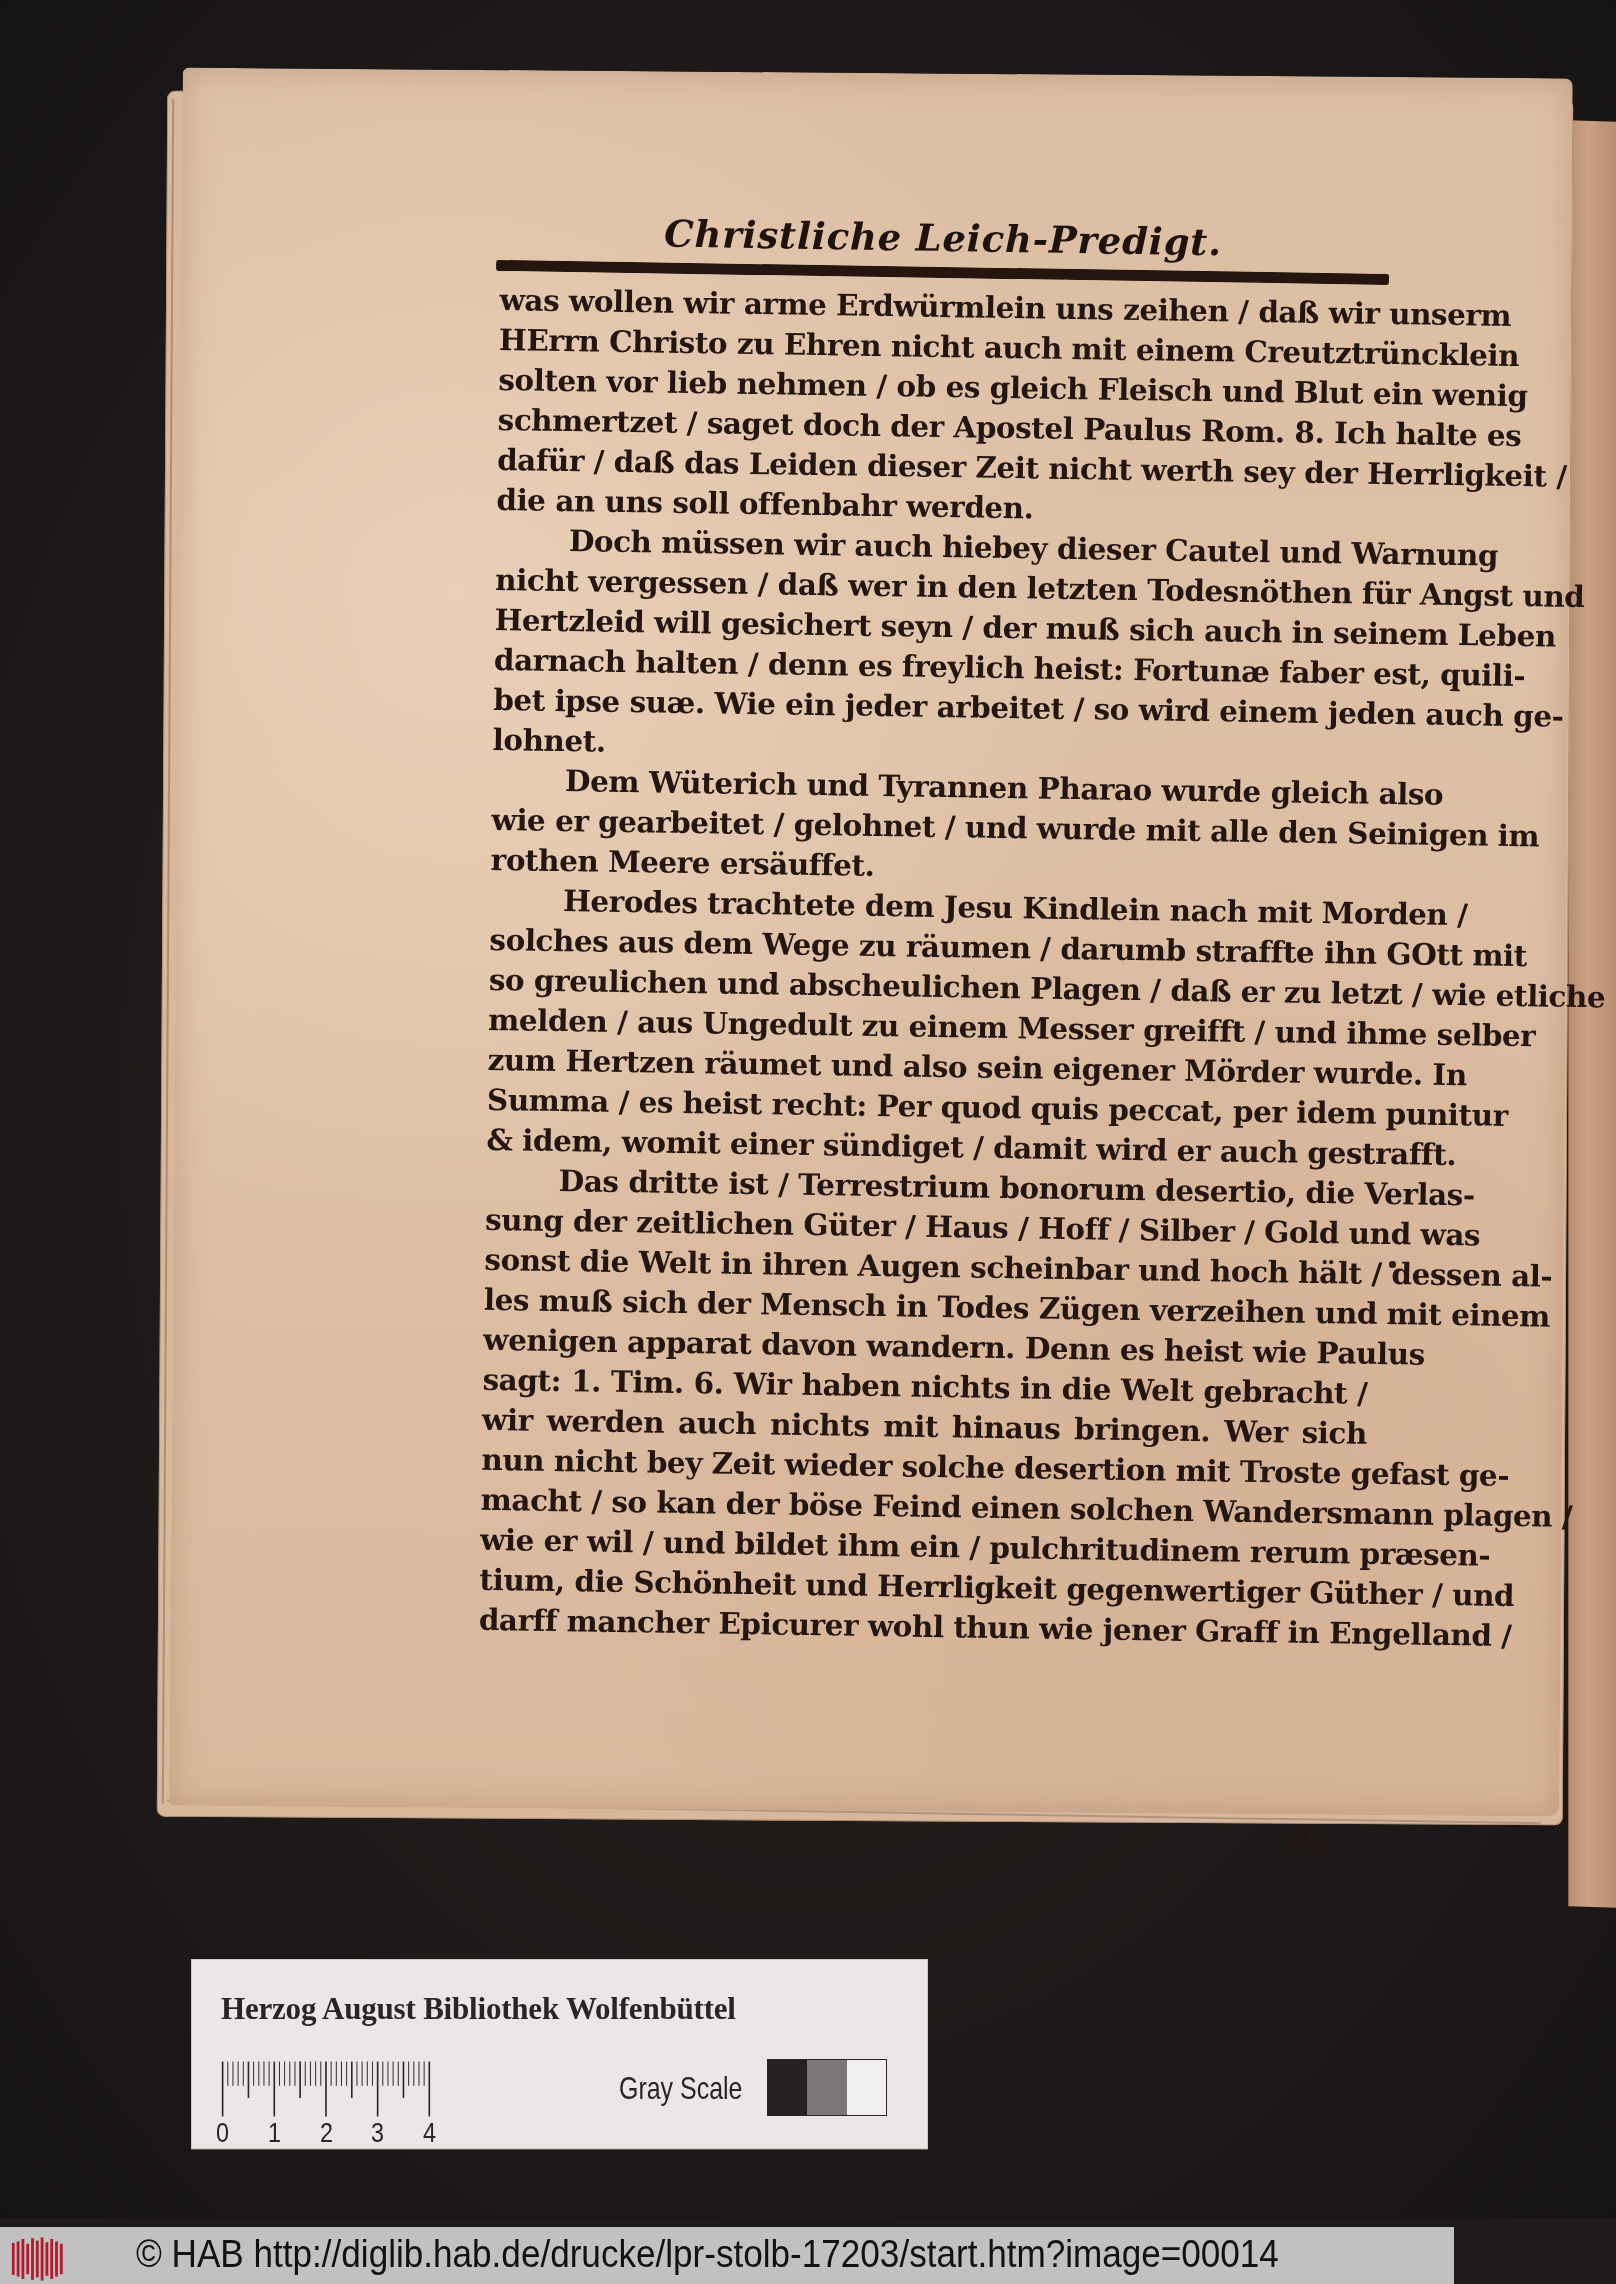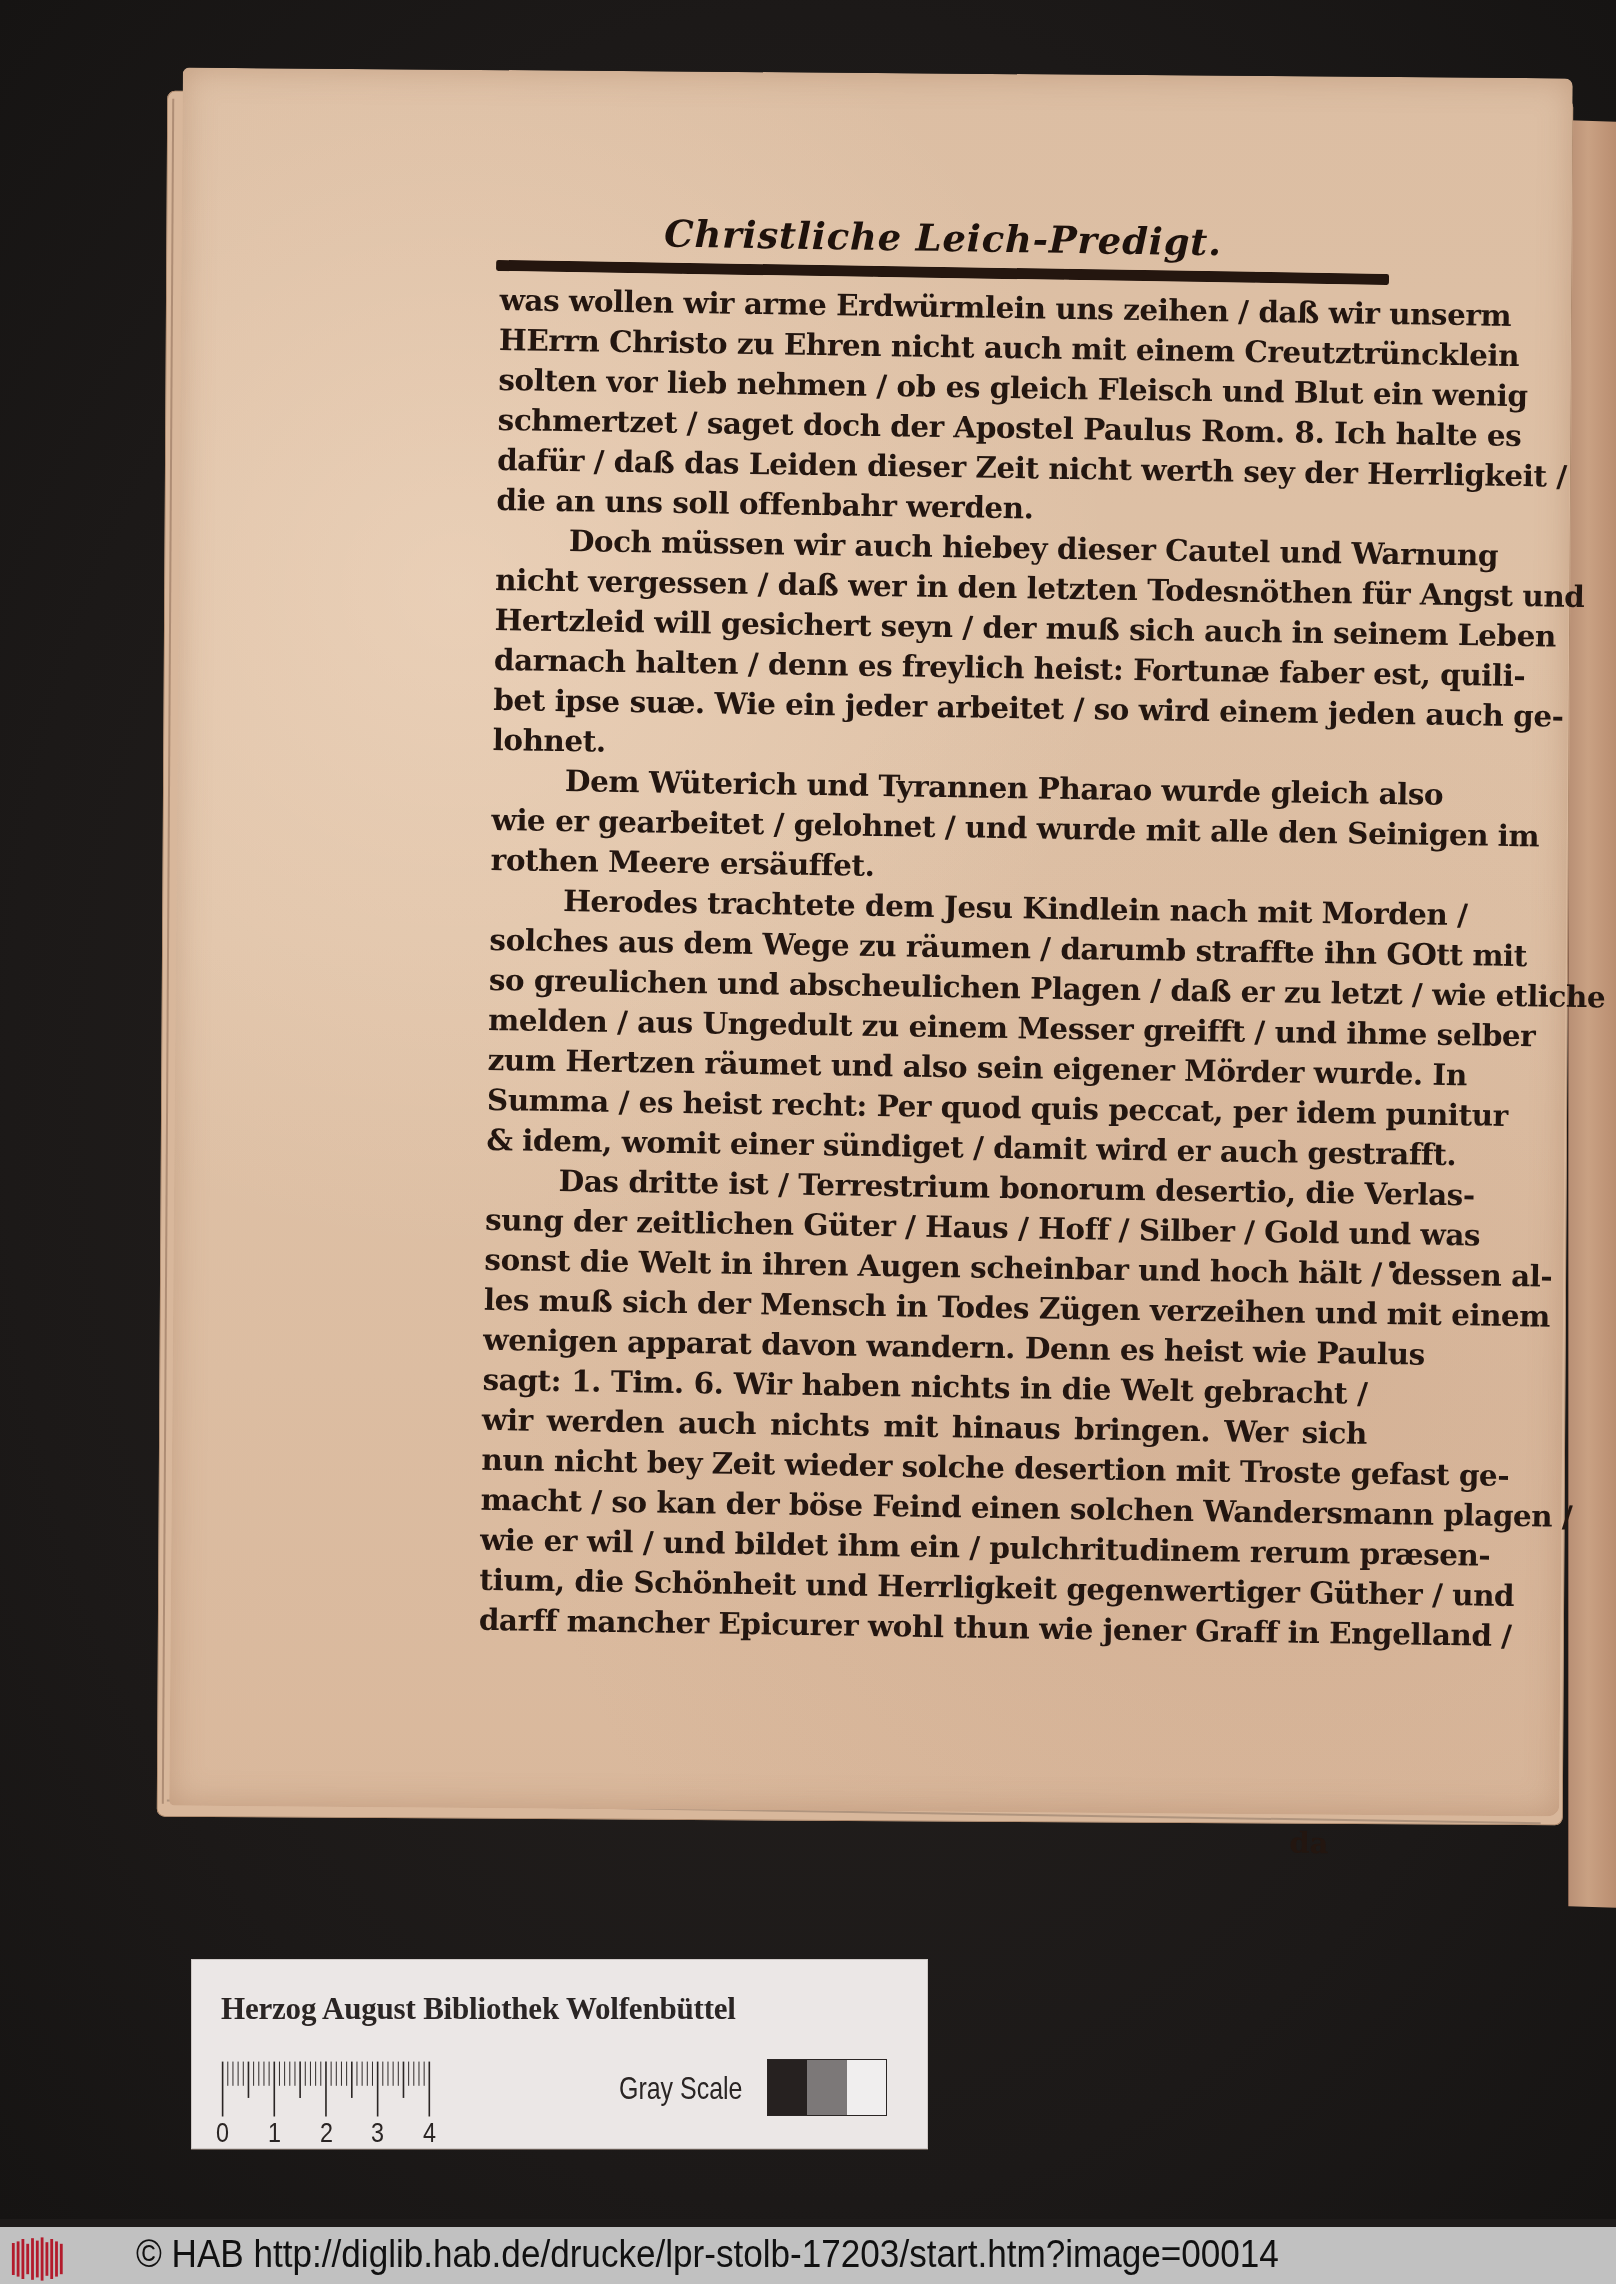--- a/index.html
+++ b/index.html
@@ -101,21 +101,21 @@
     transform: scaleX(0.78); transform-origin: left; white-space: nowrap;
   }
   .grayscale {
     position: absolute; left: 575px; top: 99px; width: 118px; height: 55px;
     border: 1.6px solid #2a2524; display: flex;
   }
   .gs-swatch { flex: 1; }
 
   
   .footer {
-    position: absolute; left: 0; top: 2227px; width: 1616px; height: 57px;
+    position: absolute; left: 0; top: 2227px; width: 1454px; height: 57px;
     background: #c1c1c1; display: flex; align-items: center;
   }
   .hab-logo { position: absolute; left: 6.5px; top: 8px; width: 61px; height: 48px; }
   .footer-text {
     position: absolute; left: 136px; top: 4.8px;
     font-family: "Liberation Sans", sans-serif; font-size: 39px; color: #111;
     transform: scaleX(0.9); transform-origin: left; white-space: nowrap;
   }
   .footer-mark {
     position: absolute; left: 1578px; top: 31px;

